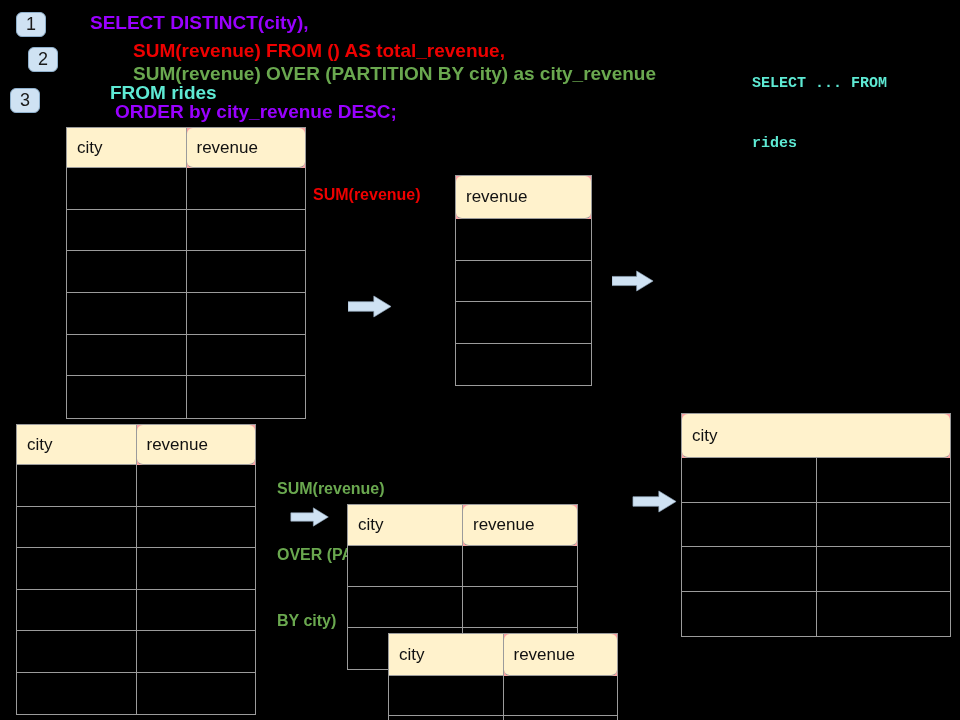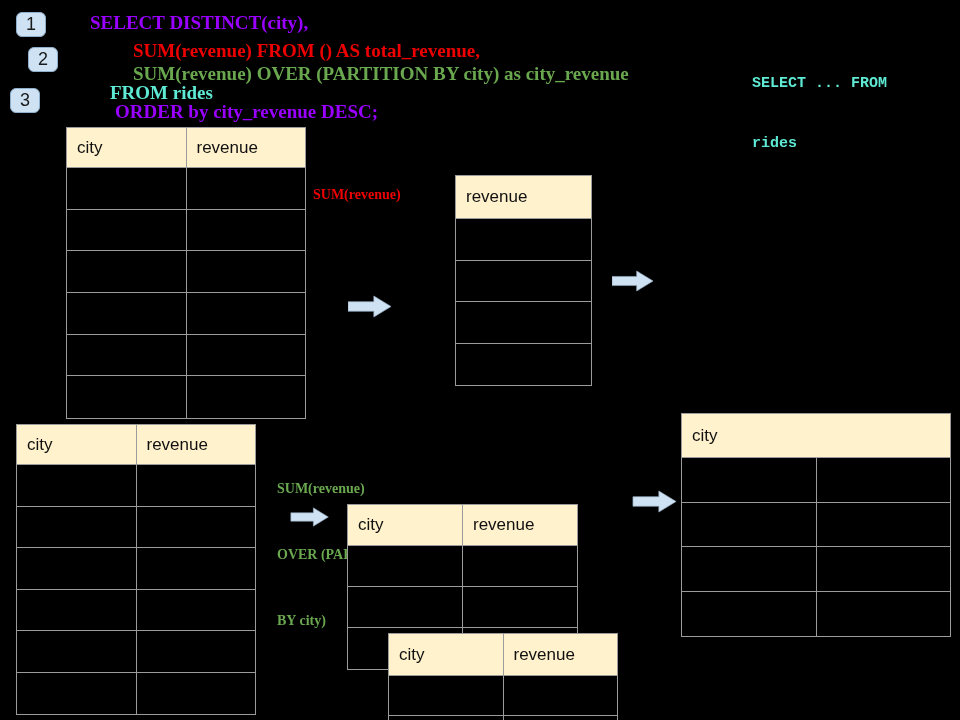--- a/index.html
+++ b/index.html
@@ -2,51 +2,51 @@
 <html><head>
 <meta charset="utf-8">
 <style>
   html,body{margin:0;padding:0;background:#000;}
   #stage{
     position:relative;width:960px;height:720px;background:#000;
     overflow:hidden;font-family:"Liberation Sans",sans-serif;
   }
   
   .code-line{
-    position:absolute;font-family:Liberation Serif, serif;
+    position:absolute;font-family:Liberation Sans, sans-serif;
     font-weight:bold;font-size:19px;line-height:22px;white-space:pre;
   }
   .side-note{
     position:absolute;left:752px;top:34px;
     font-family:"Liberation Mono","DejaVu Sans Mono",monospace;
     font-weight:bold;font-size:15px;line-height:20px;white-space:pre;
   }
   .annotation{
-    position:absolute;font-family:Liberation Serif, serif;
-    font-weight:bold;font-size:14px;line-height:23px;white-space:pre;
+    position:absolute;font-family:Liberation Sans, sans-serif;
+    font-weight:bold;font-size:16px;line-height:23px;white-space:pre;
   }
   
   .badge{
     position:absolute;width:30px;height:25px;border-radius:6px;
     background:#cfe2f3;border:1px solid #8fb0cc;box-sizing:border-box;
     display:flex;align-items:center;justify-content:center;
     color:#1a1a1a;font-size:18px;font-family:"Liberation Sans",sans-serif;
   }
   
   .tbl{
     position:absolute;background:#fca5a5;border:1px solid #9b9b9b;box-sizing:content-box;
   }
   .thead{display:flex;}
   .hcell{
     flex:1;height:var(--hh);background:#fff2cc;box-sizing:border-box;
     border-right:1px solid #9b9b9b;border-bottom:1px solid #9b9b9b;
     display:flex;align-items:center;padding-left:10px;
     color:#111;font-size:17px;font-family:"Liberation Sans",sans-serif;
   }
-  .hcell:last-child{border-right:none;}
+  .hcell:last-child{border-right:none;border-radius:6px;}
   .trow{display:flex;height:var(--rh);}
   .tcell{
     flex:1;box-sizing:border-box;background:#000;
     border-right:1px solid #9b9b9b;border-bottom:1px solid #9b9b9b;
   }
   .tcell:last-child{border-right:none;}
   .trow:last-child .tcell{border-bottom:none;}
   
   .arrow{position:absolute;}
 </style>

